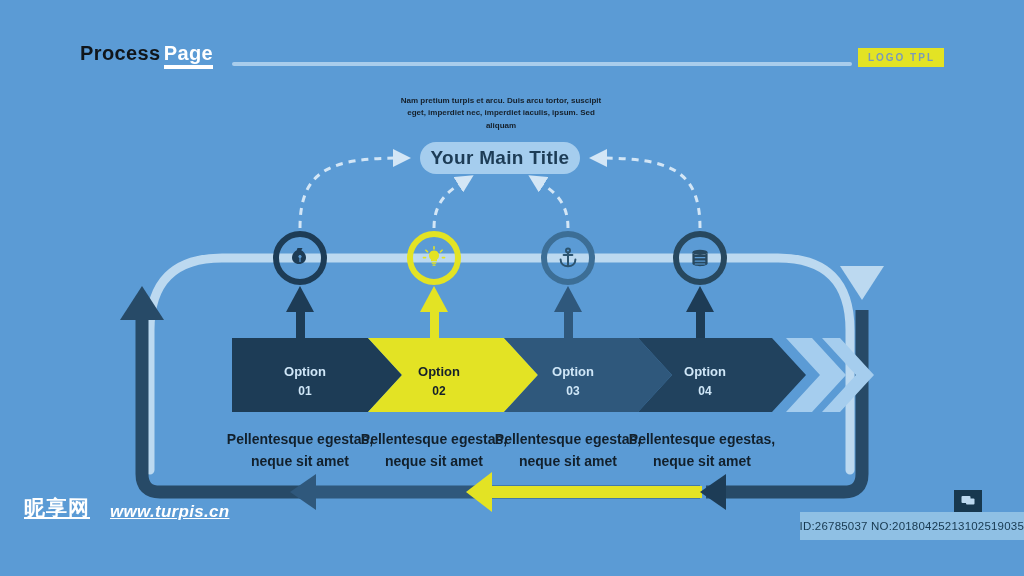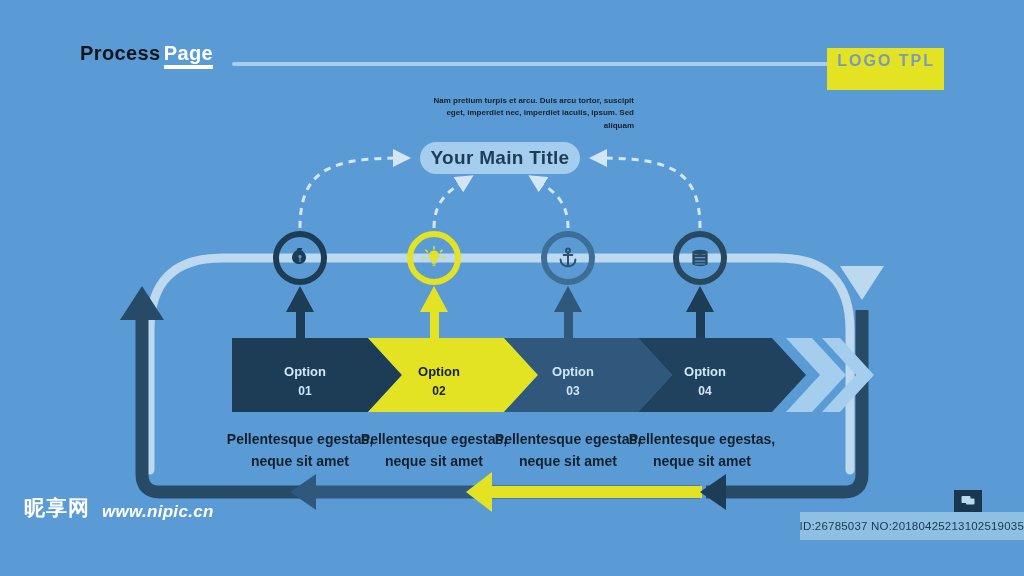--- a/index.html
+++ b/index.html
@@ -20,37 +20,37 @@
   }
   .hdr-title .t1{color:#10151a;}
   .hdr-title .t2{color:#ffffff;border-bottom:4px solid #ffffff;padding-bottom:1px;margin-left:3px;}
   .hdr-rule{
     position:absolute;left:232px;top:62px;width:620px;height:4px;
     background:#a9cdec;border-radius:2px;
   }
   .logo-badge{
     position:absolute;right:80px;top:48px;
     background:#e3e324;color:#7a9bb8;
-    font-size:16px;font-weight:bold;letter-spacing:2px;
-    padding:4px 9px 20px 10px;
+    font-size:10px;font-weight:bold;letter-spacing:2px;
+    padding:4px 9px 4px 10px;
   }
 
   
   #art{position:absolute;left:0;top:0;width:1024px;height:576px;}
 
   
   .main-title{
     position:absolute;left:420px;top:142px;width:160px;height:32px;
     background:#a5cdee;border-radius:16px;
     display:flex;align-items:center;justify-content:center;
     color:#1d3c56;font-size:19px;font-weight:bold;letter-spacing:.3px;
   }
   .main-desc{
     position:absolute;left:396px;top:95px;width:210px;
-    text-align:right;color:#15202b;font-size:8px;line-height:1.55;font-weight:bold;margin-left:28px;
+    text-align:center;color:#15202b;font-size:8px;line-height:1.55;font-weight:bold;
   }
 
   
   .icon-node{position:absolute;width:54px;height:54px;border-radius:50%;
     display:flex;align-items:center;justify-content:center;box-sizing:border-box;}
   .icon-node svg{display:block;}
 
   
   .opt-label{
     position:absolute;text-align:center;color:#cfe6f7;
@@ -60,22 +60,23 @@
   .opt-label .num{display:block;font-size:12px;}
 
   
   .caption{
     position:absolute;width:150px;text-align:center;
     color:#12202c;font-size:14px;line-height:1.6;font-weight:bold;
   }
 
   
   .watermark{
-    position:absolute;left:24px;bottom:18px;display:flex;align-items:flex-end;gap:12px;
+    position:absolute;left:24px;bottom:18px;display:flex;align-items:flex-end;gap:20px;
     color:#ffffff;
+    text-decoration:underline;
   }
   .wm-cn{font-size:21px;font-weight:bold;letter-spacing:1px;font-family:"DejaVu Sans",sans-serif;}
   .wm-url{font-size:17px;font-style:italic;font-weight:bold;letter-spacing:.3px;}
   .id-bar{
     position:absolute;right:0;bottom:0;height:28px;
     background:#8fc0e4;color:#17384f;font-size:11.5px;
     display:flex;align-items:center;padding:0 0;letter-spacing:.2px;
   }
   .page-badge{
     position:absolute;right:42px;bottom:28px;width:28px;height:22px;
@@ -220,21 +221,21 @@
     <span class="num">04</span>
   </div>
 
   <div class="caption" style="left:225px;top:428px;">Pellentesque egestas, neque sit amet</div>
   <div class="caption" style="left:359px;top:428px;">Pellentesque egestas, neque sit amet</div>
   <div class="caption" style="left:493px;top:428px;">Pellentesque egestas, neque sit amet</div>
   <div class="caption" style="left:627px;top:428px;">Pellentesque egestas, neque sit amet</div>
 
   <div class="watermark">
     <span class="wm-cn">昵享网</span>
-    <span class="wm-url">www.nipic.cn</span>
+    <span class="wm-url">www.turpis.cn</span>
   </div>
 
   <div class="page-badge">
     <span>
       <svg width="14" height="11" viewBox="0 0 14 11" fill="#bcd9f0">
         <rect x="0.5" y="1" width="9" height="7" rx="1"></rect>
         <rect x="5" y="3.5" width="8.5" height="6" rx="1"></rect>
       </svg>
     </span>
   </div>

